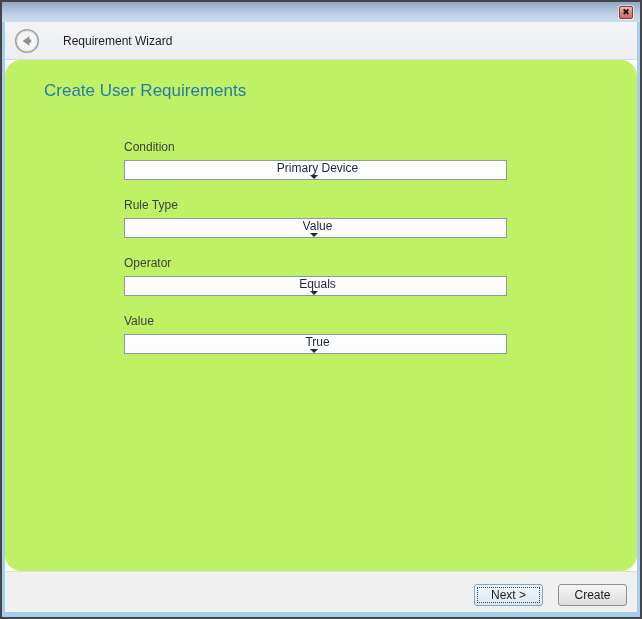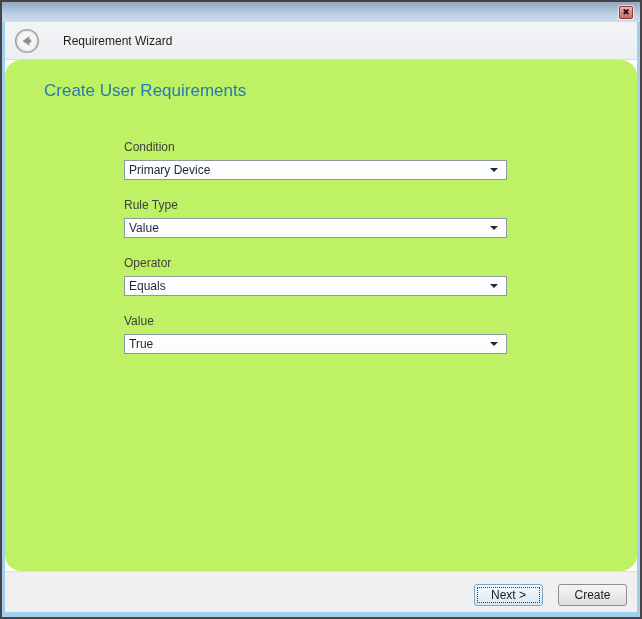--- a/index.html
+++ b/index.html
@@ -79,20 +79,21 @@
     height:14px;line-height:14px;
     margin-bottom:6px;
   }
   .combo{
     width:383px;height:20px;
     border:1px solid var(--combo-border,#8e99a6);
     background:linear-gradient(180deg,#ffffff 0%,#fbfbfc 100%);
     display:flex;align-items:center;
     padding-left:4px;
     cursor:default;
+    flex-direction:column;
   }
   .combo-value{
     flex:1 1 auto;
     font-size:12px;color:var(--combo-text,#1a2940);
     white-space:nowrap;overflow:hidden;
   }
   .combo-arrow{
     flex:0 0 auto;
     width:0;height:0;
     border-left:4px solid transparent;

